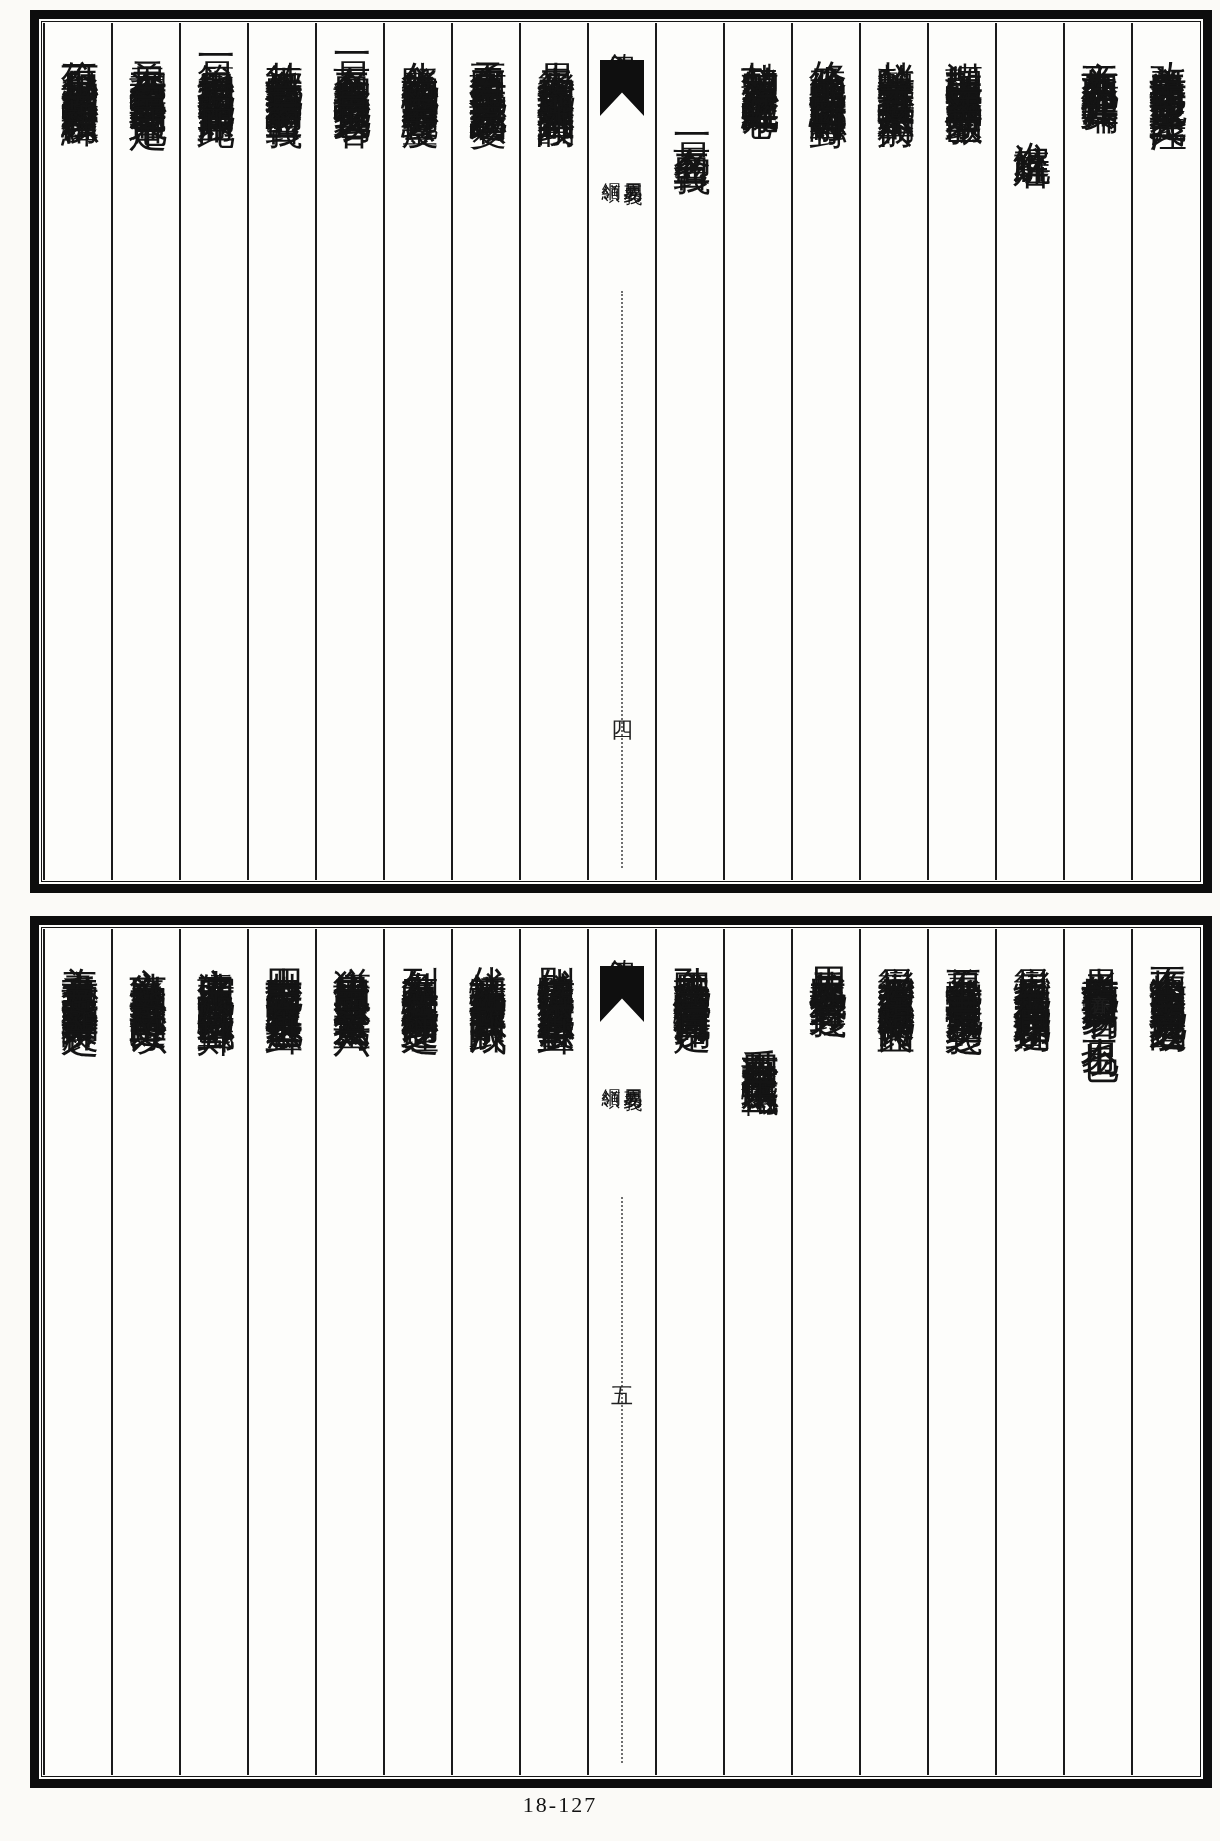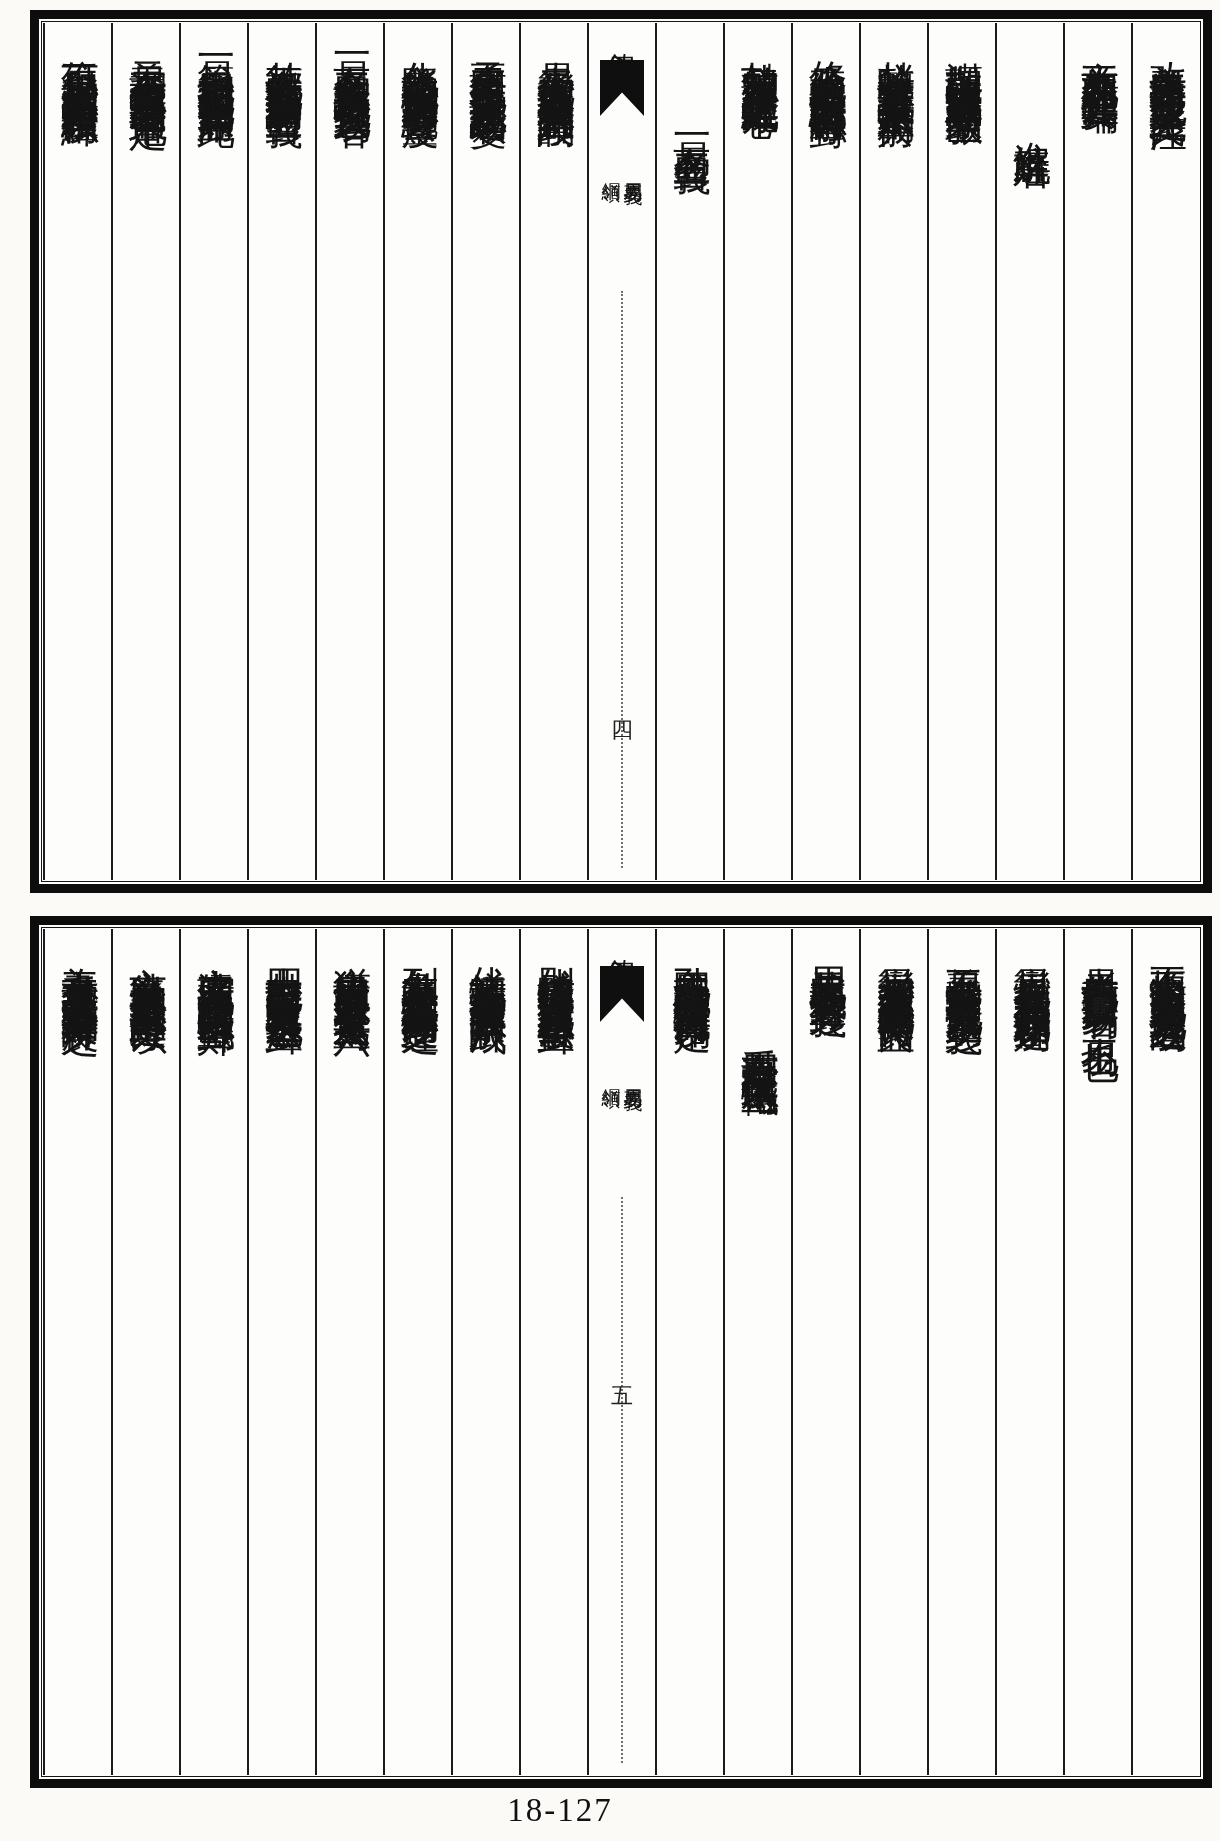--- a/index.html
+++ b/index.html
@@ -64,21 +64,21 @@
     position:absolute;left:calc(50% - 1px);top:268px;bottom:12px;
     border-left:2px dotted #6e6e6e;z-index:0;
   }
   .folio-char{
     position:absolute;font-size:22px;z-index:1;color:#202020;
   }
   .block-top .folio-char{top:692px;}
   .block-bottom .folio-char{top:452px;}
   .page-label{
     position:absolute;top:1792px;left:0;width:1120px;
-    text-align:center;font-size:33px;letter-spacing:2px;color:#111;
+    text-align:center;font-size:22px;letter-spacing:2px;color:#111;
     font-family:"Liberation Serif","DejaVu Serif",serif;
   }
 </style>
 </head>
 <body>
 
 <div class="page">
   <div class="block block-top">
     <div class="cols" id="top-columns">
         <div class="col">改新之義後之三日而用丁也取其丁寧之義王氏注</div>

